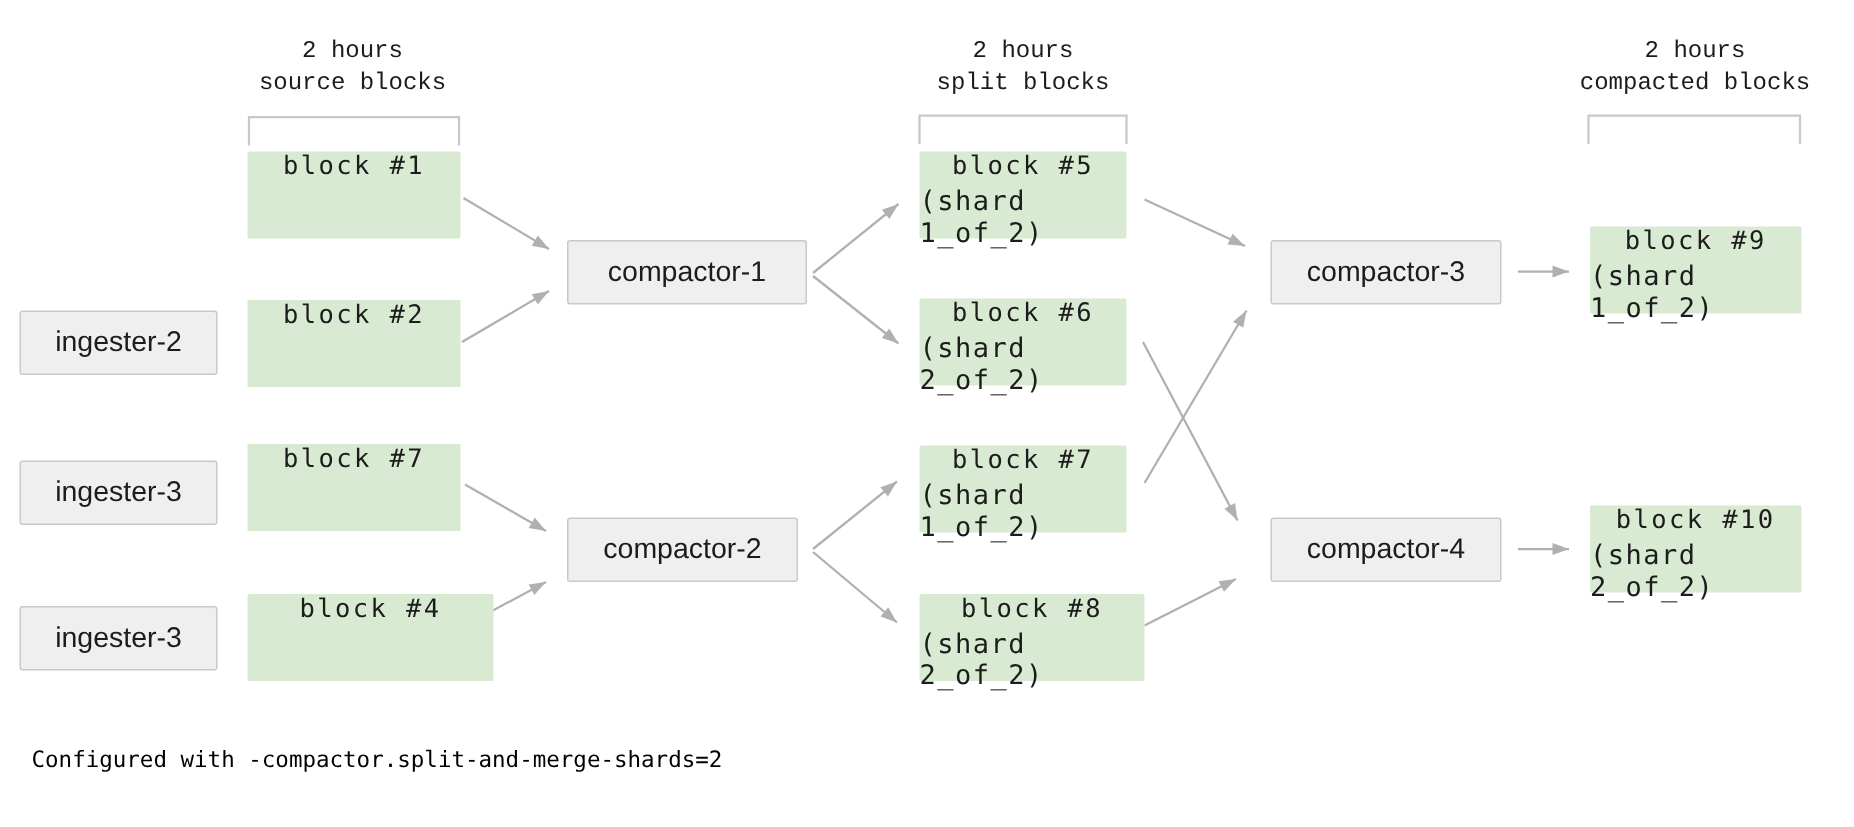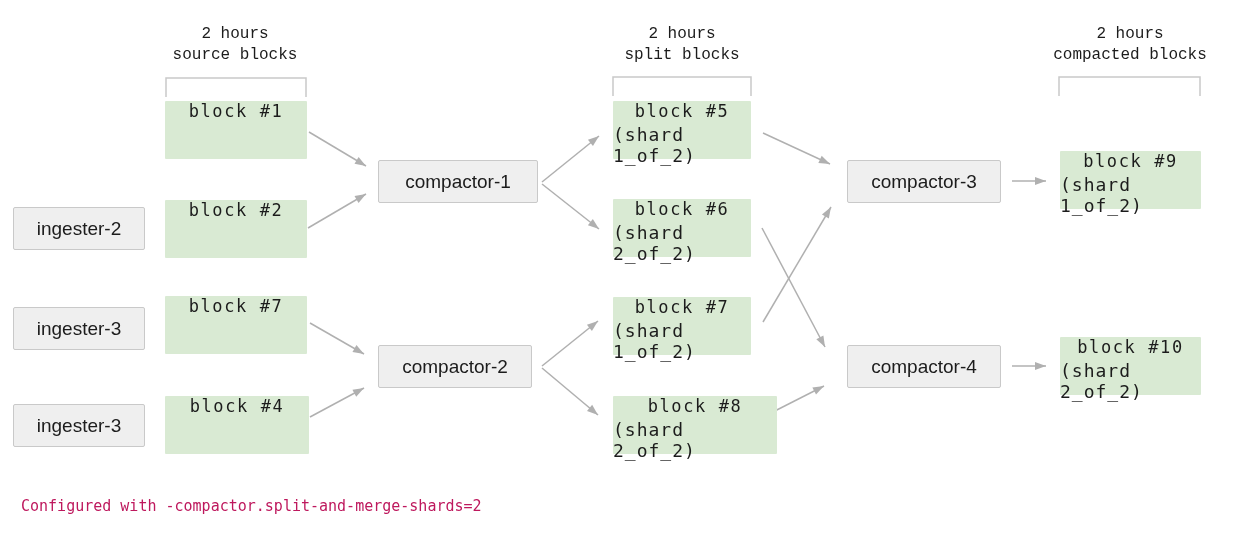--- a/index.html
+++ b/index.html
@@ -56,21 +56,21 @@
     color: var(--text-dark, #1c1c1c);
   }
   .block .title { font-size: 17px; letter-spacing: 1.6px; }
   .block .shard { font-size: 18px; letter-spacing: 1px; margin-top: 3px; }
   .footer-note {
     position: absolute;
     left: 21px;
     top: 497px;
     font-family: "DejaVu Sans Mono", monospace;
     font-size: 15px;
-    color: #be185d;
+    color: #000000;
     white-space: pre;
   }
 </style>
 </head>
 <body>
 
 <div class="canvas">
 
   <svg class="overlay" width="1236" height="551" viewBox="0 0 1236 551">
     <defs>
@@ -127,21 +127,21 @@
 
   <div class="block" style="left:165px; top:101px; width:142px; height:58px;">
     <span class="title">block #1</span>
   </div>
   <div class="block" style="left:165px; top:200px; width:142px; height:58px;">
     <span class="title">block #2</span>
   </div>
   <div class="block" style="left:165px; top:296px; width:142px; height:58px;">
     <span class="title">block #7</span>
   </div>
-  <div class="block" style="left:165px; top:396px; width:144px; height:58px;">
+  <div class="block" style="left:165px; top:396px; width:164px; height:58px;">
     <span class="title">block #4</span>
   </div>
 
   <div class="node" style="left:378px; top:160px; width:160px; height:43px;">
     <span>compactor-1</span>
   </div>
   <div class="node" style="left:378px; top:345px; width:154px; height:43px;">
     <span>compactor-2</span>
   </div>
 
@@ -150,21 +150,21 @@
     <span class="shard">(shard 1_of_2)</span>
   </div>
   <div class="block" style="left:613px; top:199px; width:138px; height:58px;">
     <span class="title">block #6</span>
     <span class="shard">(shard 2_of_2)</span>
   </div>
   <div class="block" style="left:613px; top:297px; width:138px; height:58px;">
     <span class="title">block #7</span>
     <span class="shard">(shard 1_of_2)</span>
   </div>
-  <div class="block" style="left:613px; top:396px; width:164px; height:58px;">
+  <div class="block" style="left:613px; top:396px; width:150px; height:58px;">
     <span class="title">block #8</span>
     <span class="shard">(shard 2_of_2)</span>
   </div>
 
   <div class="node" style="left:847px; top:160px; width:154px; height:43px;align-items:center;">
     <span>compactor-3</span>
   </div>
   <div class="node" style="left:847px; top:345px; width:154px; height:43px;">
     <span>compactor-4</span>
   </div>

